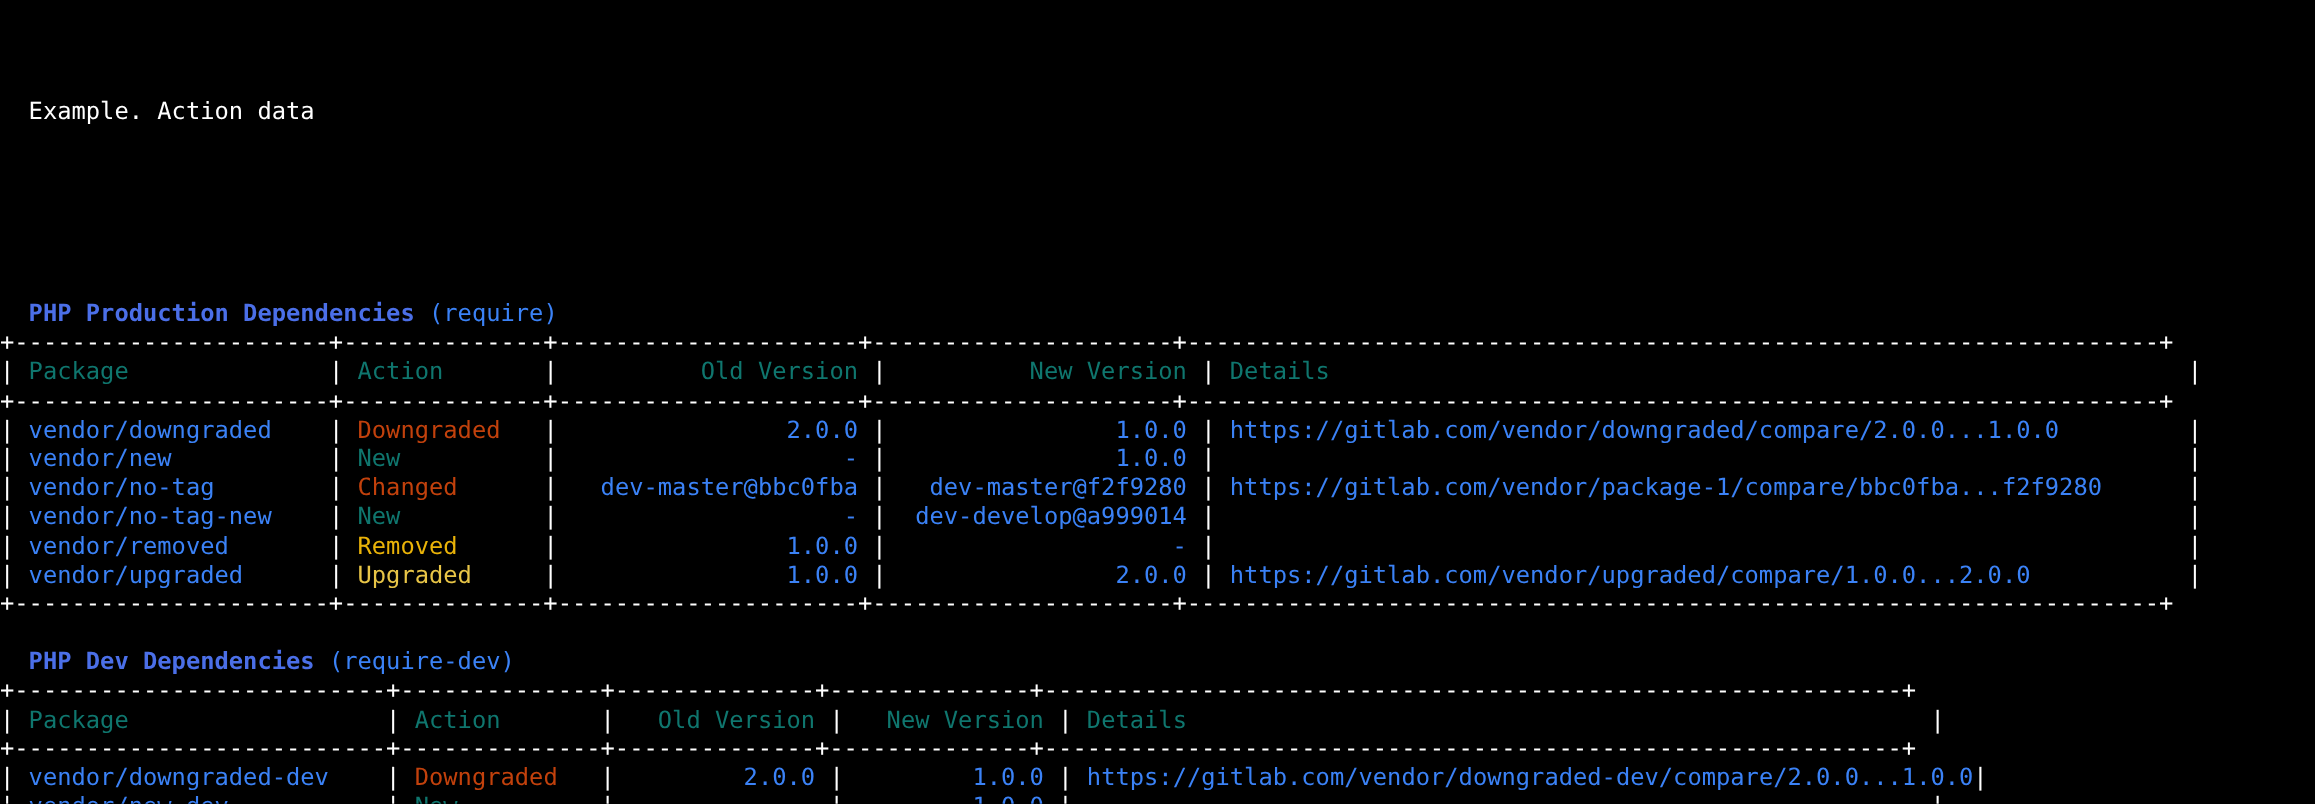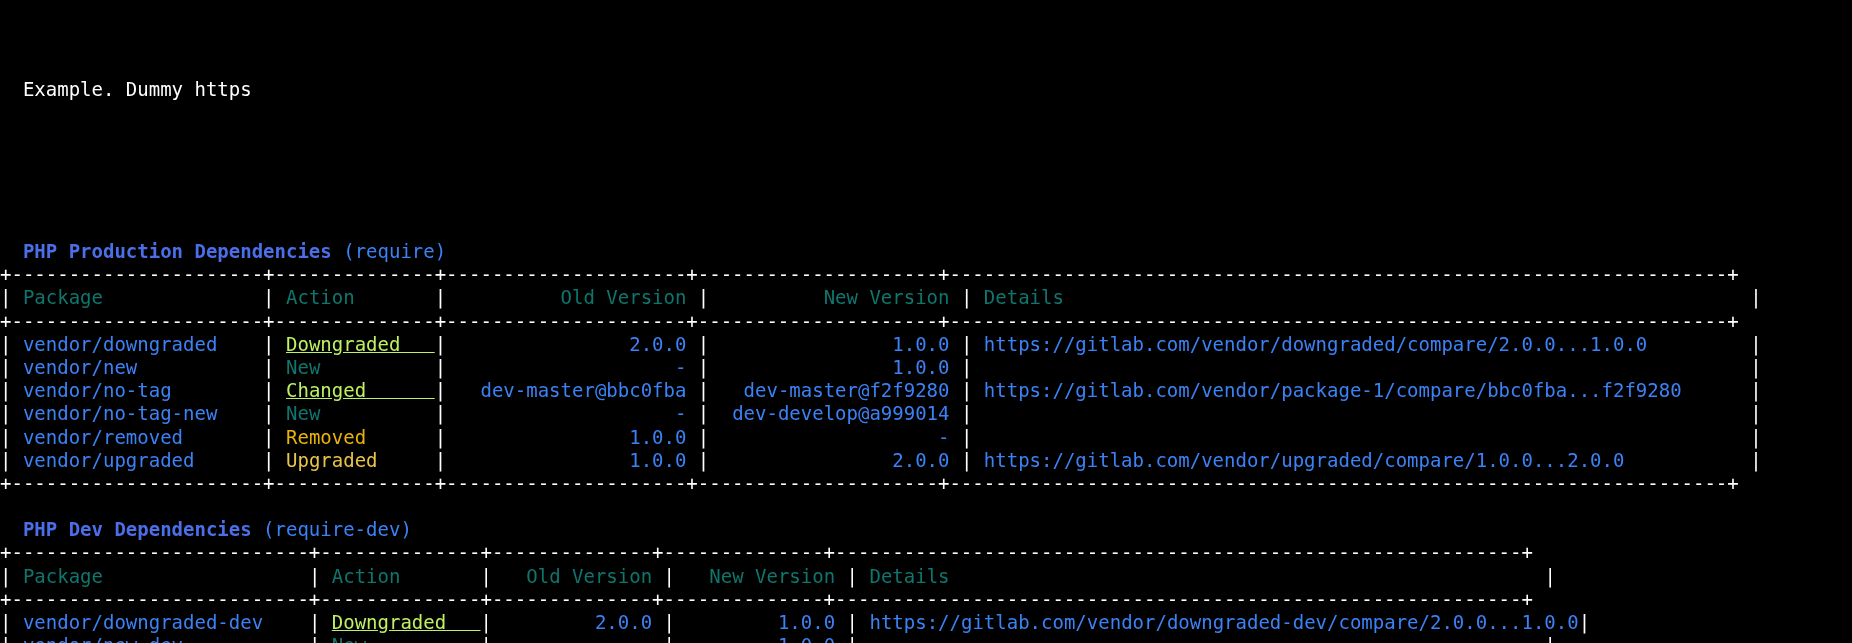--- a/index.html
+++ b/index.html
@@ -28,29 +28,29 @@
   .line {
     white-space: pre;
     height: 23.2px;
     font-size: 19px;
     line-height: 23.2px;
   }
   .blank { height: 23.2px; }
   .white  { color: #3b82f6; }
   .green  { color: #0f766e; }
   .blue   { color: #4b6fe8; font-weight: bold; }
-  .cyan   { color: #bef264; text-decoration: underline; }
+  .cyan   { color: #c2410c; }
   .red    { color: #eab308; text-align: center; }
   .yellow { color: #e8c547; margin-top: 40px; }
   .border { color: #ffffff; }
   span { white-space: pre; }
 </style>
 </head>
 <body>
 
 <div class="terminal">
 
-  <div class="line">  Example. Dummy https</div>
+  <div class="line">  Example. Action data</div>
   <div class="blank"></div>
 
   <div id="sections-root"><div class="line"><span>  </span><span class="blue">PHP Production Dependencies</span><span class="white"> (require)</span></div><div class="line"><span class="border">+----------------------+--------------+---------------------+---------------------+--------------------------------------------------------------------+</span></div><div class="line"><span class="border">| </span><span class="green">Package              </span><span class="border">| </span><span class="green">Action       </span><span class="border">| </span><span class="green">         Old Version </span><span class="border">| </span><span class="green">         New Version </span><span class="border">| </span><span class="green">Details                                                            </span><span class="border">|</span></div><div class="line"><span class="border">+----------------------+--------------+---------------------+---------------------+--------------------------------------------------------------------+</span></div><div class="line"><span class="border">| </span><span class="white">vendor/downgraded    </span><span class="border">| </span><span class="cyan">Downgraded   </span><span class="border">| </span><span class="white">               2.0.0 </span><span class="border">| </span><span class="white">               1.0.0 </span><span class="border">| </span><span class="white">https://gitlab.com/vendor/downgraded/compare/2.0.0...1.0.0         </span><span class="border">|</span></div><div class="line"><span class="border">| </span><span class="white">vendor/new           </span><span class="border">| </span><span class="green">New          </span><span class="border">| </span><span class="white">                   - </span><span class="border">| </span><span class="white">               1.0.0 </span><span class="border">| </span><span class="white">                                                                   </span><span class="border">|</span></div><div class="line"><span class="border">| </span><span class="white">vendor/no-tag        </span><span class="border">| </span><span class="cyan">Changed      </span><span class="border">| </span><span class="white">  dev-master@bbc0fba </span><span class="border">| </span><span class="white">  dev-master@f2f9280 </span><span class="border">| </span><span class="white">https://gitlab.com/vendor/package-1/compare/bbc0fba...f2f9280      </span><span class="border">|</span></div><div class="line"><span class="border">| </span><span class="white">vendor/no-tag-new    </span><span class="border">| </span><span class="green">New          </span><span class="border">| </span><span class="white">                   - </span><span class="border">| </span><span class="white"> dev-develop@a999014 </span><span class="border">| </span><span class="white">                                                                   </span><span class="border">|</span></div><div class="line"><span class="border">| </span><span class="white">vendor/removed       </span><span class="border">| </span><span class="red">Removed      </span><span class="border">| </span><span class="white">               1.0.0 </span><span class="border">| </span><span class="white">                   - </span><span class="border">| </span><span class="white">                                                                   </span><span class="border">|</span></div><div class="line"><span class="border">| </span><span class="white">vendor/upgraded      </span><span class="border">| </span><span class="yellow">Upgraded     </span><span class="border">| </span><span class="white">               1.0.0 </span><span class="border">| </span><span class="white">               2.0.0 </span><span class="border">| </span><span class="white">https://gitlab.com/vendor/upgraded/compare/1.0.0...2.0.0           </span><span class="border">|</span></div><div class="line"><span class="border">+----------------------+--------------+---------------------+---------------------+--------------------------------------------------------------------+</span></div><div class="blank"></div><div class="line"><span>  </span><span class="blue">PHP Dev Dependencies</span><span class="white"> (require-dev)</span></div><div class="line"><span class="border">+--------------------------+--------------+--------------+--------------+------------------------------------------------------------+</span></div><div class="line"><span class="border">| </span><span class="green">Package                  </span><span class="border">| </span><span class="green">Action       </span><span class="border">| </span><span class="green">  Old Version </span><span class="border">| </span><span class="green">  New Version </span><span class="border">| </span><span class="green">Details                                                    </span><span class="border">|</span></div><div class="line"><span class="border">+--------------------------+--------------+--------------+--------------+------------------------------------------------------------+</span></div><div class="line"><span class="border">| </span><span class="white">vendor/downgraded-dev    </span><span class="border">| </span><span class="cyan">Downgraded   </span><span class="border">| </span><span class="white">        2.0.0 </span><span class="border">| </span><span class="white">        1.0.0 </span><span class="border">| </span><span class="white">https://gitlab.com/vendor/downgraded-dev/compare/2.0.0...1.0.0</span><span class="border">|</span></div><div class="line"><span class="border">| </span><span class="white">vendor/new-dev           </span><span class="border">| </span><span class="green">New          </span><span class="border">| </span><span class="white">            - </span><span class="border">| </span><span class="white">        1.0.0 </span><span class="border">| </span><span class="white">                                                           </span><span class="border">|</span></div></div>
 
 </div>
 
 </body></html>

